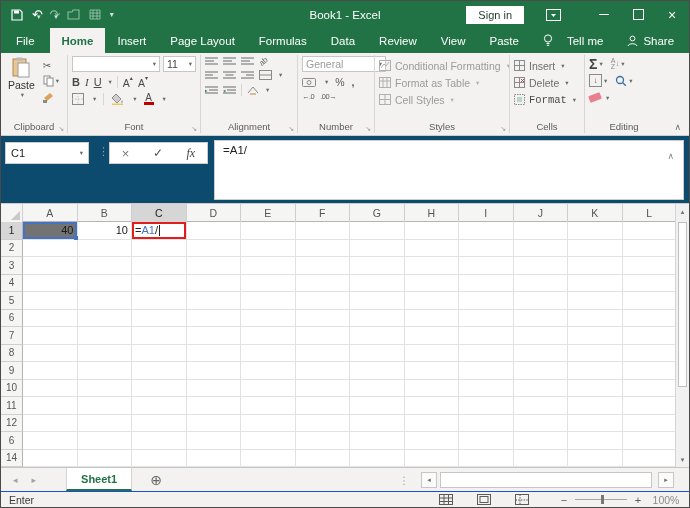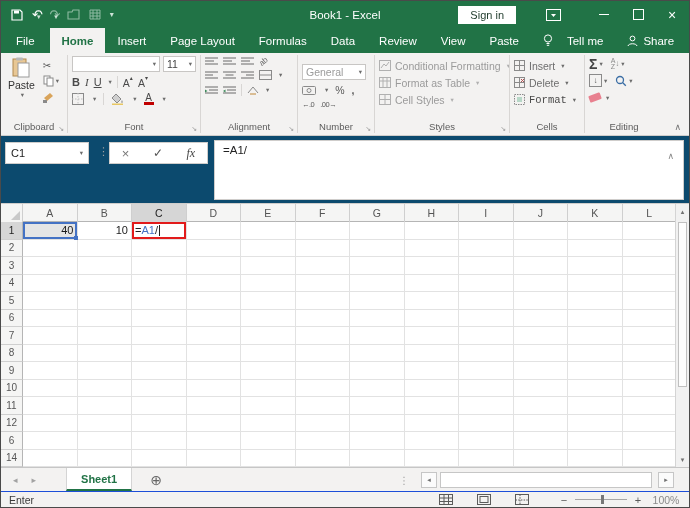--- a/index.html
+++ b/index.html
@@ -6,21 +6,21 @@
   body{width:690px;height:508px;font-family:"Liberation Sans",sans-serif;-webkit-font-smoothing:antialiased;}
   .app{position:relative;width:690px;height:508px;box-sizing:border-box;border:1px solid #4a4a4a;background:#fff;overflow:hidden;}
 
   
   .titlebar{position:absolute;left:0;top:0;width:100%;height:27px;background:#217346;color:#fff;display:flex;align-items:center;}
   .qat{display:flex;align-items:center;gap:9px;padding-left:10px;font-size:13px;}
   .qat .dim{color:#8fbba2;}
   .qat .dd{font-size:7px;margin-left:-6px;color:#cfe3d8;}
   .title-center{position:absolute;left:50%;transform:translateX(-50%);font-size:11.5px;color:#fff;white-space:nowrap;}
   .tb-right{position:absolute;right:0;top:0;height:27px;display:flex;align-items:center;}
-  .signin{background:#fff;color:#1e3a2b;font-size:11px;padding:3px 12px;margin-right:30px;cursor:default;}
+  .signin{background:#fff;color:#1e3a2b;font-size:11px;padding:3px 12px;margin-right:22px;cursor:default;}
   .dispopt{margin-right:26px;display:flex;align-items:center;}
   .wbtn{width:34px;height:27px;display:flex;align-items:center;justify-content:center;color:#fff;font-size:12px;}
   .max-box{width:9px;height:9px;border:1px solid #fff;display:inline-block;}
   .min-line{width:10px;height:1px;background:#fff;display:inline-block;}
 
   
   .tabrow{position:absolute;left:0;top:27px;width:100%;height:25px;background:#217346;display:flex;align-items:stretch;color:#fff;font-size:11.5px;}
   .rtab{display:flex;align-items:center;padding:0 12px;cursor:default;white-space:nowrap;}
   .rtab.file{padding:0 15px;}
   .rtab.active{background:#f3f2f1;color:#217346;font-weight:600;}
@@ -88,21 +88,21 @@
   .gridwrap{position:absolute;left:0;top:203px;width:676px;}
   .hdrrow{display:flex;height:18px;background:#f5f5f4;border-bottom:1px solid #b5b5b5;box-sizing:border-box;}
   .corner{width:22px;height:18px;border-right:1px solid #cfcfcf;box-sizing:border-box;position:relative;background:#f5f5f4;}
   .corner::after{content:"";position:absolute;right:2px;bottom:2px;border-left:9px solid transparent;border-bottom:9px solid #c9c9c9;}
   .colh{width:54.5px;height:18px;border-right:1px solid #cfcfcf;box-sizing:border-box;font-size:10.5px;color:#555;display:flex;align-items:center;justify-content:center;}
   .colh.sel{background:#d6d6d6;color:#222;}
   .grow{display:flex;}
   .rowh{width:22px;height:17.5px;background:#f5f5f4;border-right:1px solid #b5b5b5;border-bottom:1px solid #cfcfcf;box-sizing:border-box;font-size:10px;color:#555;display:flex;align-items:center;justify-content:center;}
   .rowh.sel{background:#d6d6d6;color:#222;}
   .cell{width:54.5px;height:17.5px;border-right:1px solid #e2e2e2;border-bottom:1px solid #e2e2e2;box-sizing:border-box;font-size:11px;color:#1a1a1a;display:flex;align-items:center;padding:0 3px;position:relative;background:#fff;}
-  .cell.referenced{background:#e5e5e5;box-shadow:inset 0 0 0 2px #4472c4;}
+  .cell.referenced{background:#737373;box-shadow:inset 0 0 0 2px #4472c4;}
   .cell.editing-red{box-shadow:inset 0 0 0 2px #e21b1b;}
   .fill-handle{position:absolute;right:-1px;bottom:-1px;width:4px;height:4px;background:#4472c4;}
   .caret{display:inline-block;width:1px;height:11px;background:#222;margin-left:1px;}
 
   
   .vscroll{position:absolute;right:0;top:203px;width:14px;height:263px;background:#f1f1f1;border-left:1px solid #d4d4d4;box-sizing:border-box;}
   .vs-arrow{height:15px;display:flex;align-items:center;justify-content:center;font-size:7px;color:#707070;}
   .vs-thumb{position:absolute;left:2px;top:18px;width:9px;height:165px;background:#fdfdfd;border:1px solid #c0c0c0;box-sizing:border-box;}
   .vs-down{position:absolute;bottom:0;width:100%;}
 
@@ -366,21 +366,21 @@
             </span>
           <span class="dd7">▾</span>
         </div>
       </div>
       <div class="rg-label"><span>Alignment</span><span class="launcher">↘</span></div>
     </div>
     <div class="rg-divider"></div>
 
     <div class="rgroup" style="width:76px;">
       <div class="rg-content">
-        <span class="combo" style="width:64px;margin-top:8px;">
+        <span class="combo" style="width:84px;">
             <span style="color:#9b9b9b;">General</span>
             <span class="dd7">▾</span>
           </span>
         <div class="numrow">
           <span class="ric">
               <svg width="14" height="9" viewBox="0 0 14 9">
                 <rect x="0.5" y="0.5" width="13" height="8" rx="1" fill="none" stroke="#8a8a8a"></rect>
                 <circle cx="7" cy="4.5" r="2" fill="none" stroke="#8a8a8a"></circle>
               </svg>
             </span>

